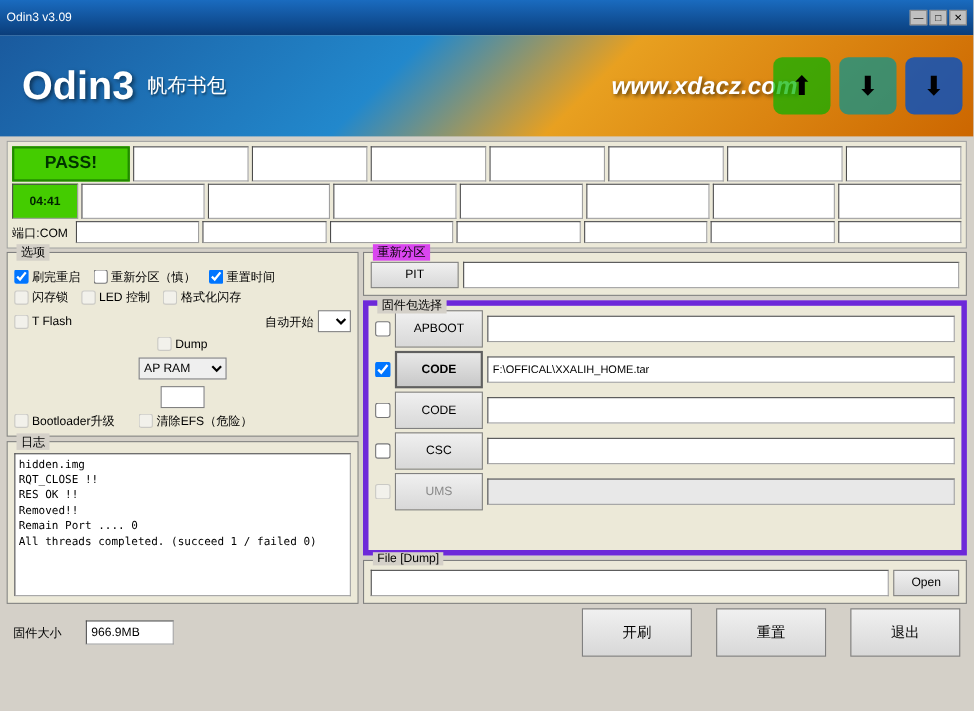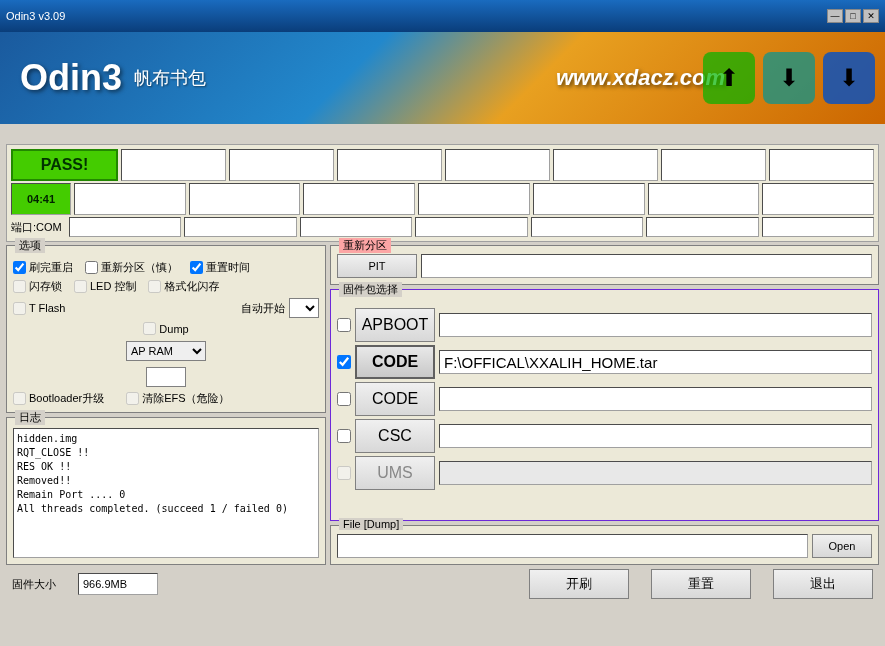--- a/index.html
+++ b/index.html
@@ -88,21 +88,20 @@
       background: #d4d0c8;
       padding: 4px 6px;
     }
 
     
     #status-area {
       background: #ece9d8;
       border: 1px solid #a0a0a0;
       padding: 4px;
       margin-bottom: 3px;
-      margin-top: 16px;
     }
     .status-row {
       display: flex;
       gap: 3px;
       margin-bottom: 2px;
     }
     .status-cell {
       flex: 1;
       height: 32px;
       background: white;
@@ -265,21 +264,21 @@
     #repartition-section {
       background: #ece9d8;
       border: 1px solid #808080;
       padding: 8px 6px 6px 6px;
       position: relative;
     }
     .repartition-title {
       position: absolute;
       top: -8px;
       left: 8px;
-      background: #fca5a5;
+      background: #d946ef;
       padding: 0 4px;
       font-size: 11px;
     }
     .pit-row {
       display: flex;
       gap: 4px;
       align-items: center;
     }
     .pit-button {
       width: 80px;
@@ -292,22 +291,22 @@
     .pit-input {
       flex: 1;
       height: 24px;
       background: white;
       border: 1px inset #a0a0a0;
     }
 
     
     #firmware-section {
       background: #ece9d8;
-      border: 1px solid #6d28d9;
-      padding: 18px 6px 6px 6px;
+      border: 5px solid #6d28d9;
+      padding: 4px 6px 6px 6px;
       position: relative;
       flex: 1;
     }
     .firmware-title {
       position: absolute;
       top: -8px;
       left: 8px;
       background: #d4d0c8;
       padding: 0 4px;
       font-size: 11px;
@@ -319,35 +318,35 @@
       margin-bottom: 3px;
     }
     .fw-checkbox {
       width: 14px; height: 14px;
     }
     .fw-button {
       width: 80px;
       height: 34px;
       background: linear-gradient(to bottom, #f0f0f0, #d8d8d8);
       border: 1px solid #808080;
-      font-size: 16px;
+      font-size: 11px;
       cursor: pointer;
     }
     .fw-button.active {
       background: linear-gradient(to bottom, #e8e8e8, #c8c8c8);
       border: 2px solid #606060;
       font-weight: bold;
     }
     .fw-input {
       flex: 1;
       height: 24px;
       background: white;
       border: 1px inset #a0a0a0;
       padding: 2px 4px;
-      font-size: 15px;
+      font-size: 10px;
     }
 
     
     #dump-section {
       background: #ece9d8;
       border: 1px solid #808080;
       padding: 8px 6px 6px 6px;
       position: relative;
     }
     .dump-title {
@@ -390,21 +389,21 @@
       width: 80px;
       height: 22px;
       background: white;
       border: 1px inset #a0a0a0;
       padding: 2px 4px;
       font-size: 11px;
     }
     .spacer { flex: 1; }
     .action-button {
       width: 100px;
-      height: 30px;
+      height: 44px;
       background: linear-gradient(to bottom, #f0f0f0, #d8d8d8);
       border: 1px solid #808080;
       font-size: 13px;
       cursor: pointer;
       font-family: Liberation Serif, serif;
     }
   </style>
 </head>
 <body>
 

